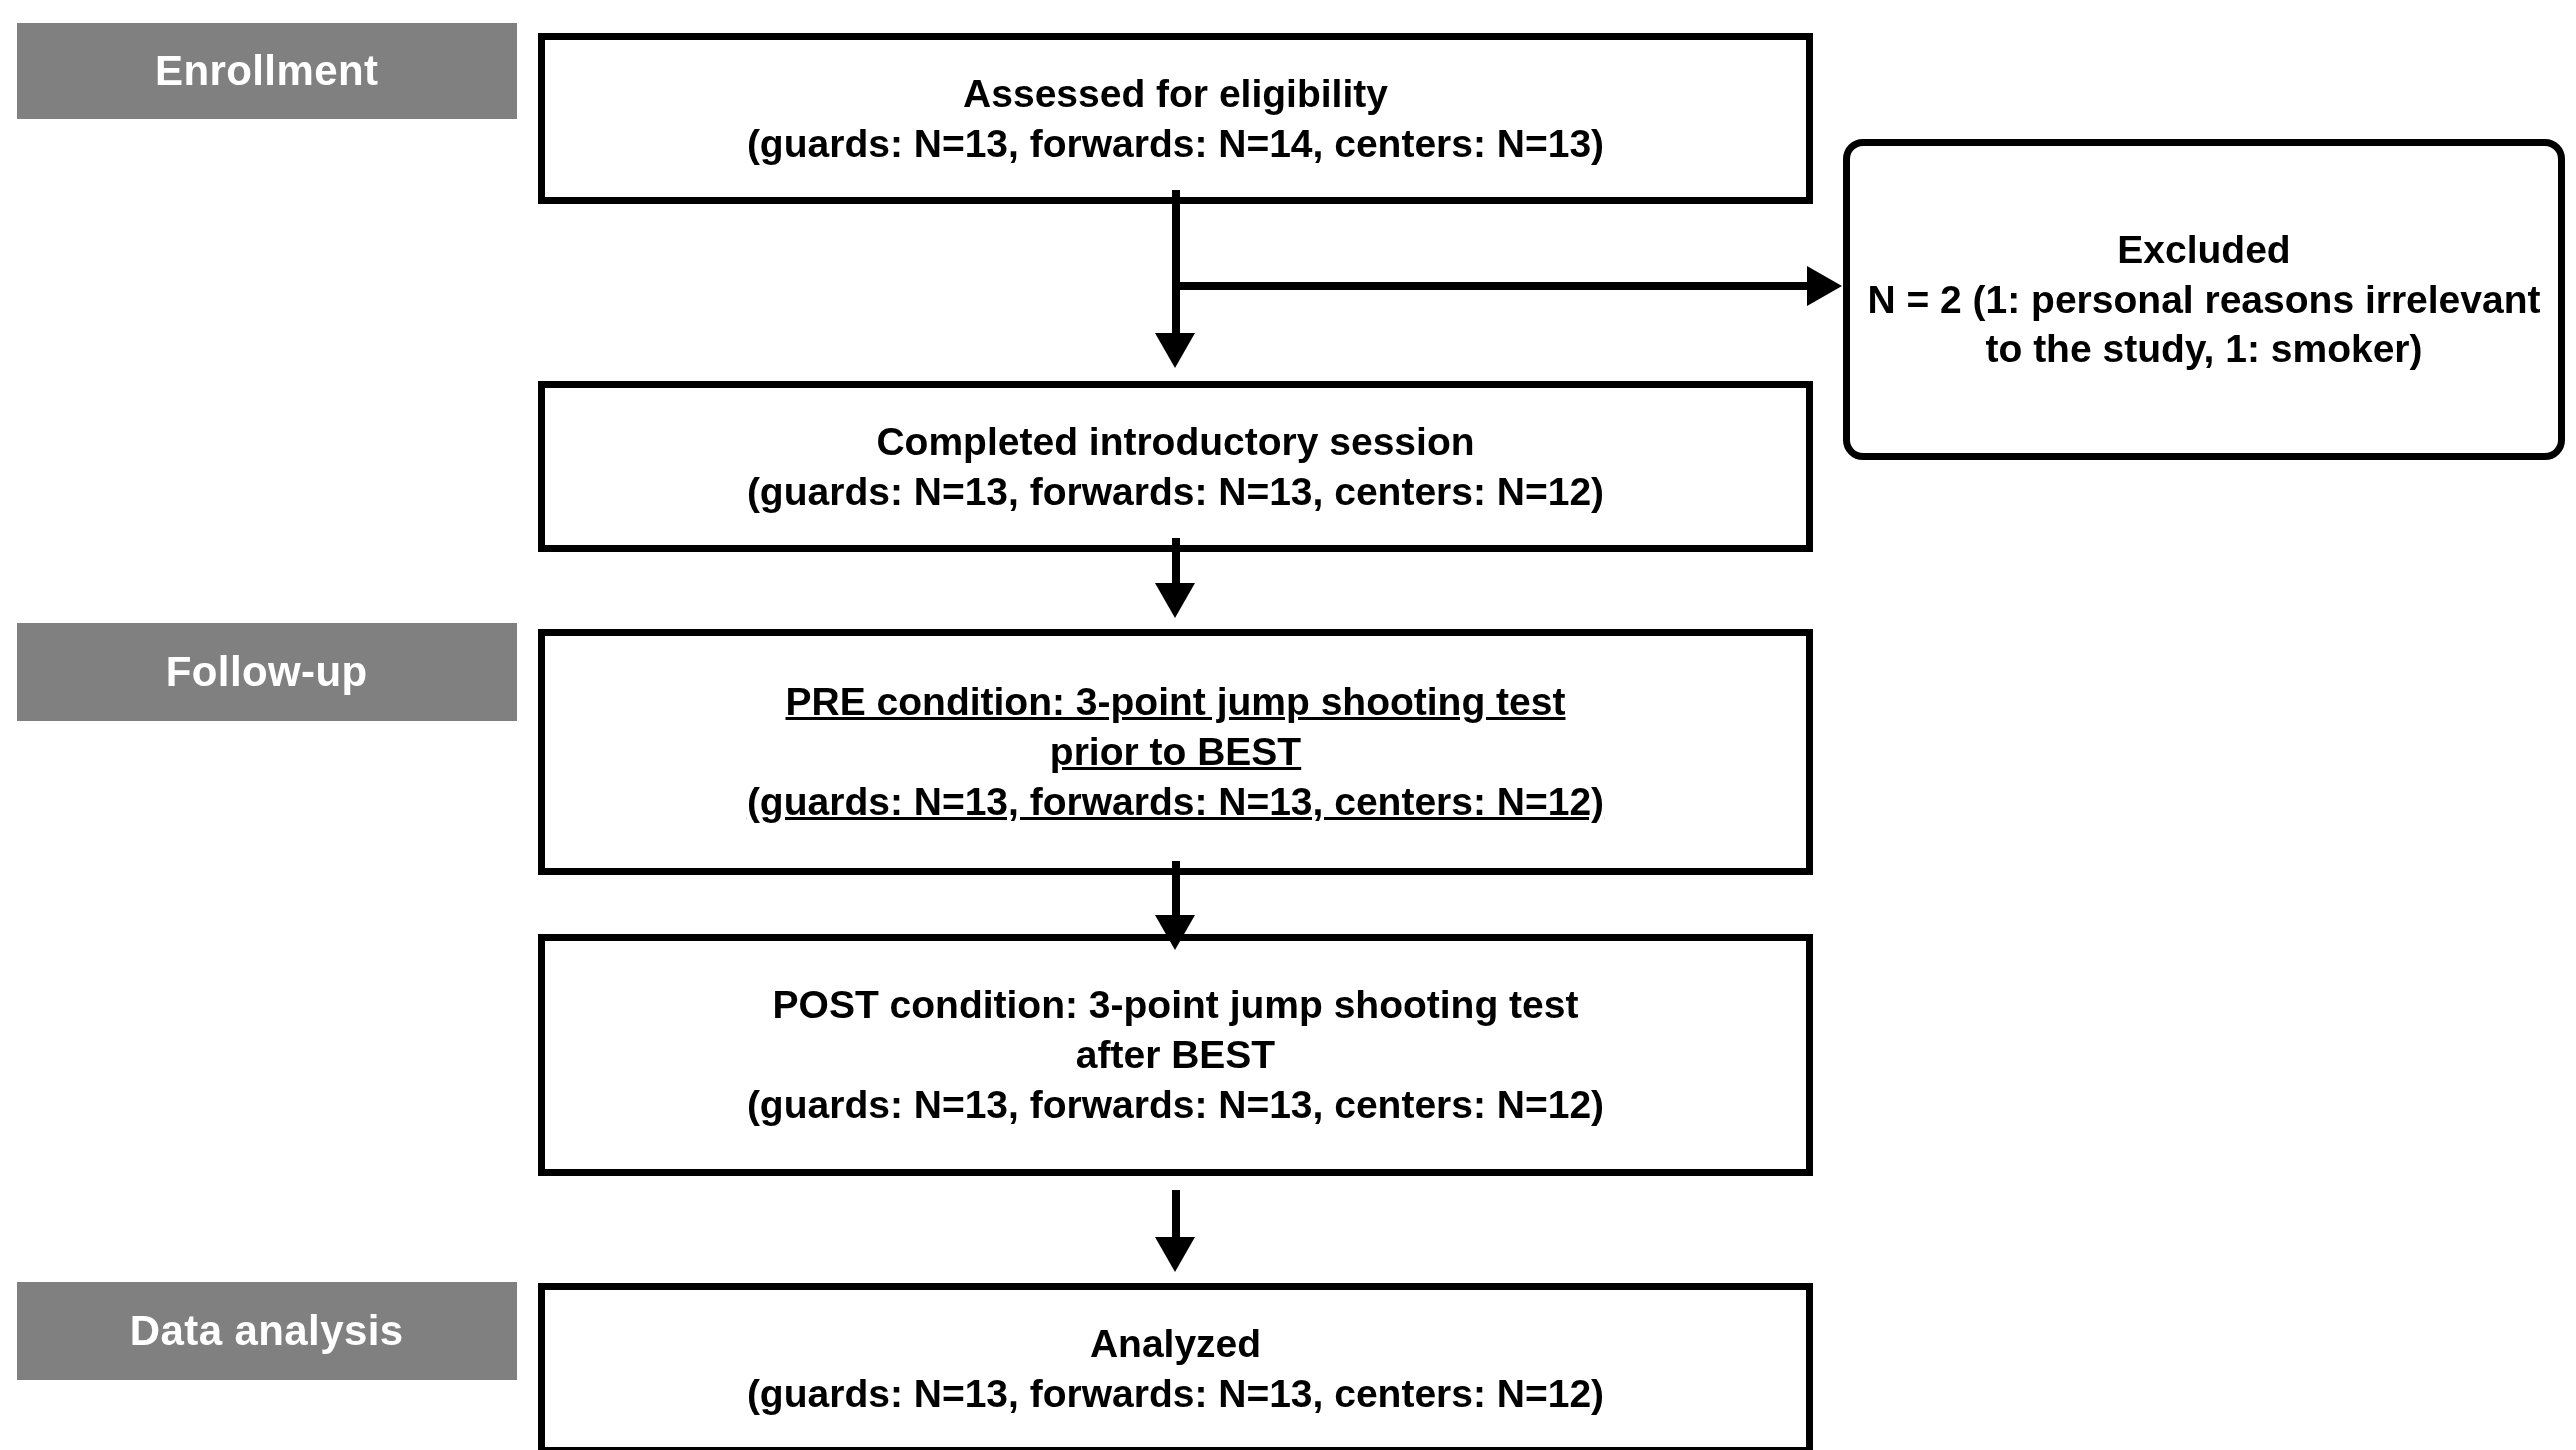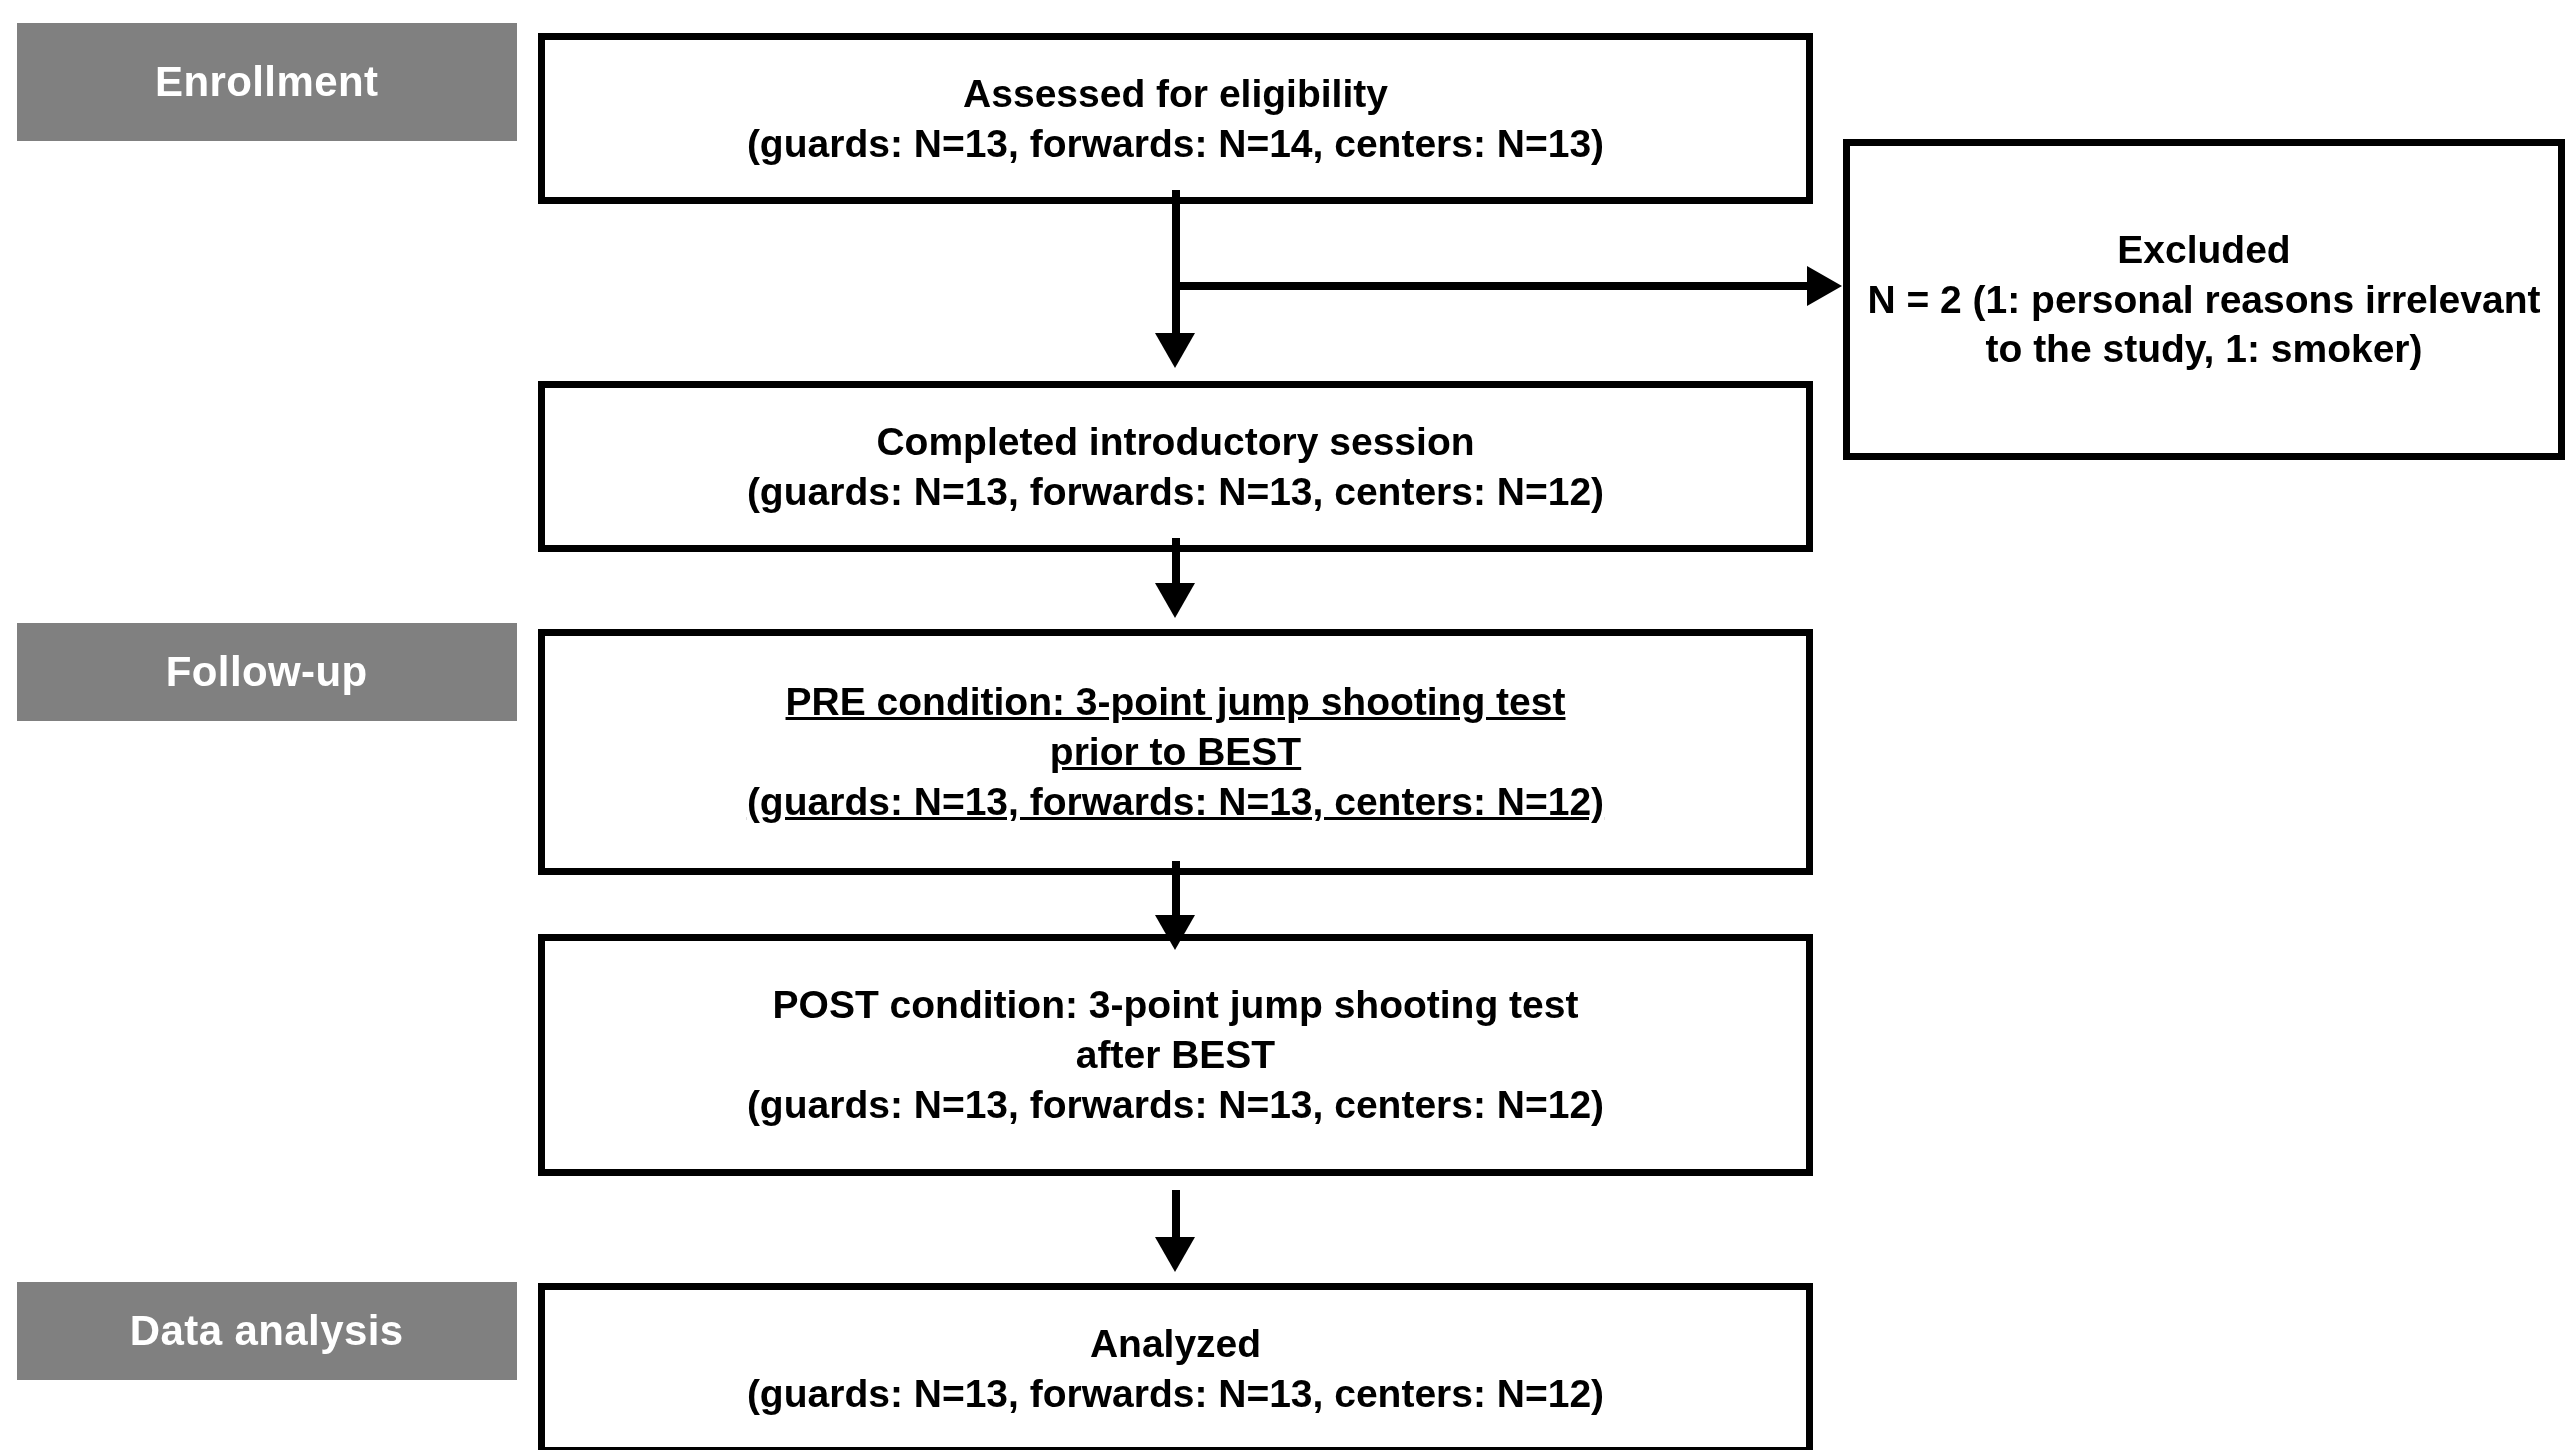--- a/index.html
+++ b/index.html
@@ -88,38 +88,38 @@
     border-top: 20px solid transparent;
     border-bottom: 20px solid transparent;
     border-left: 35px solid #000000;
   }
 </style>
 </head>
 <body>
 
 <div id="canvas">
 
-  <div class="stage-label" style="left:16.7px; top:23px; width:500px; height:118px;">
+  <div class="stage-label" style="left:16.7px; top:23px; width:500px; height:96px;">
     <span>Enrollment</span>
   </div>
 
   <div class="stage-label" style="left:16.7px; top:623px; width:500px; height:98px;">
     <span>Follow-up</span>
   </div>
 
   <div class="stage-label" style="left:16.7px; top:1282px; width:500px; height:98px;">
     <span>Data analysis</span>
   </div>
 
   <div class="flow-box" style="left:538px; top:21px; width:1275px; height:171px;">
     <span class="line">Assessed for eligibility</span>
     <span class="line">(guards: N=13, forwards: N=14, centers: N=13)</span>
   </div>
 
-  <div class="flow-box wrap" style="left:1843px; top:127px; width:722px; height:321px;">
+  <div class="flow-box wrap" style="left:1843px; top:127px; width:722px; height:321px;border-radius:20px;">
     <span class="line">Excluded</span>
     <span class="line">N = 2 (1: personal reasons irrelevant to the study, 1: smoker)</span>
   </div>
 
   <div class="flow-box" style="left:538px; top:369px; width:1275px; height:171px;">
     <span class="line">Completed introductory session</span>
     <span class="line">(guards: N=13, forwards: N=13, centers: N=12)</span>
   </div>
 
   <div class="flow-box" style="left:538px; top:617px; width:1275px; height:246px;text-decoration:underline;">

